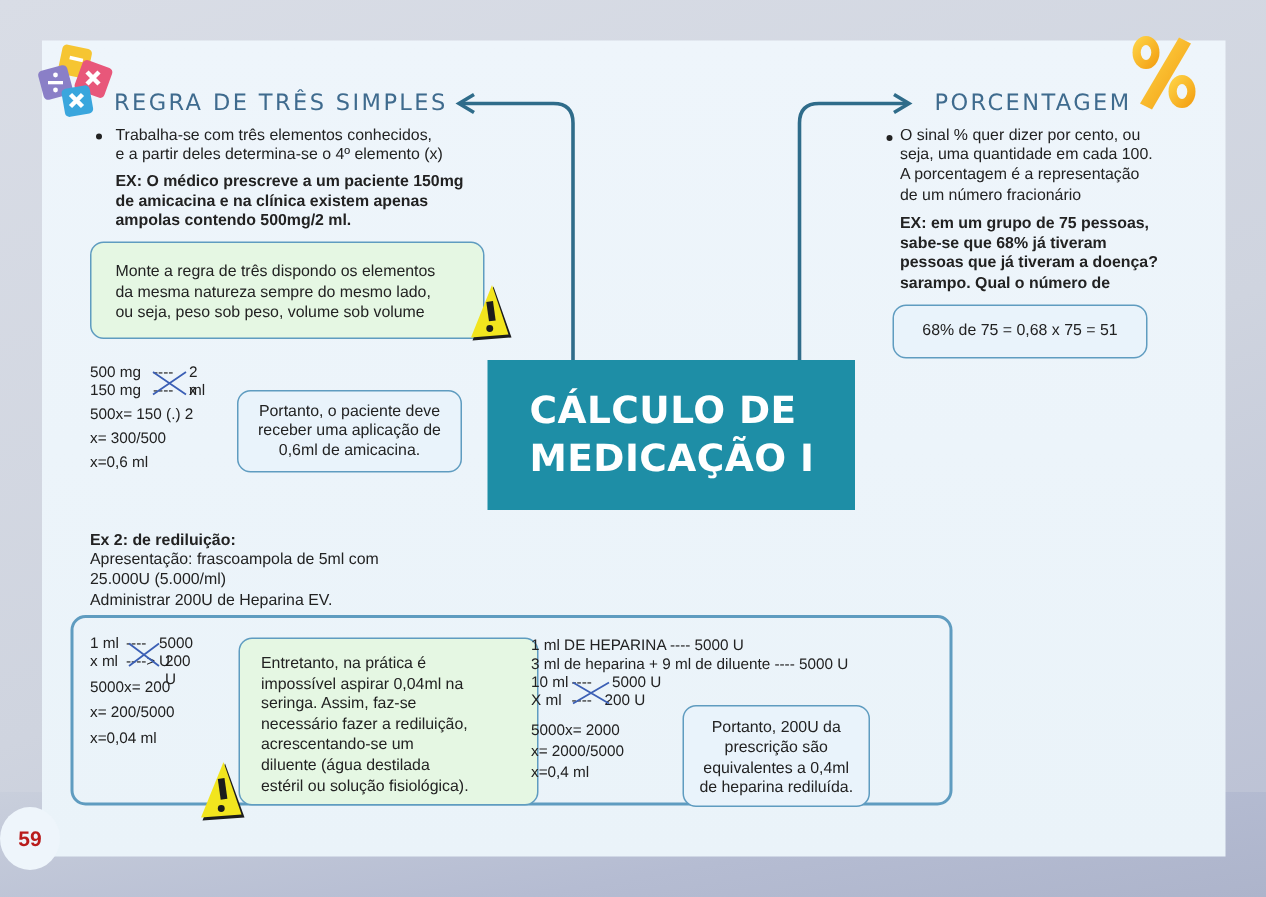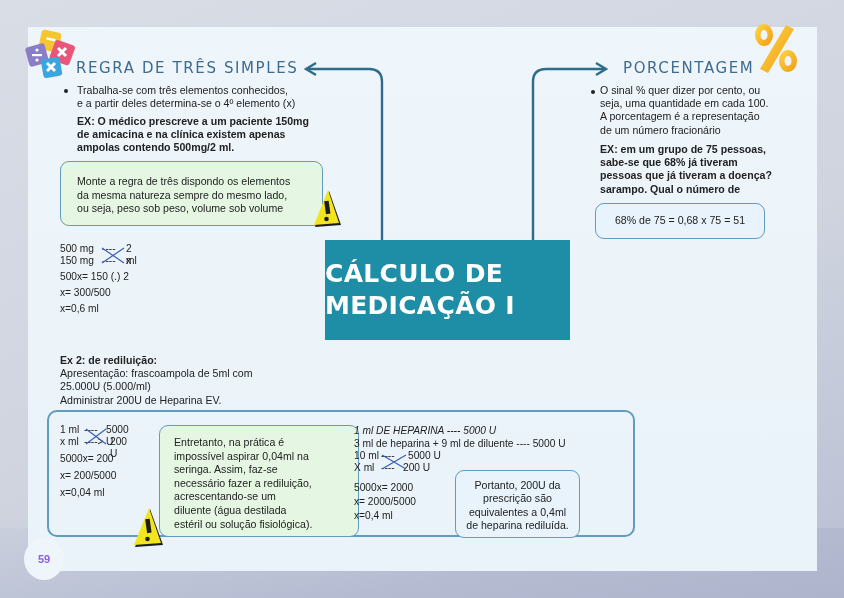--- a/index.html
+++ b/index.html
@@ -32,30 +32,30 @@
   }
   .blue-box {
     position: absolute; background: #e9f3fb; border: 1.8px solid #5f9cc0; border-radius: 9px;
   }
   .big-frame {
     position: absolute; border: 2px solid #5f9cc0; border-radius: 10px; background: transparent;
   }
   .title-block {
     position: absolute; left: 297px; top: 213px; width: 245px; height: 100px;
     background: #1e8ea6;
-    display: flex; flex-direction: column; justify-content: center; 
+    display: flex; flex-direction: column; justify-content: center; padding-left: 28px;
   }
   .title-line {
     color: #fff; font-family: "DejaVu Sans", sans-serif; font-weight: bold;
     font-size: 25px; line-height: 32px; letter-spacing: 0.3px;
   }
   .page-num {
-    position: absolute; left: 24px; top: 538px; width: 40px; height: 42px;
+    position: absolute; left: 0; top: 538px; width: 40px; height: 42px;
     border-radius: 50%; background: #eef5fb;
-    font-weight: bold; font-size: 11px; color: #8b5cf6;
+    font-weight: bold; font-size: 14px; color: #b91c1c;
     display: flex; align-items: center; justify-content: center;
   }
   .calc { font-size: 10.2px; line-height: 12px; color: #222; }
   .center { text-align: center; }
 </style>
 </head>
 <body>
 
 <div class="bottom-band"></div>
 
@@ -133,20 +133,27 @@
       <span style="position:absolute;left:66px;">x</span>
     </div>
     <svg class="abs" style="left:40px;top:2px;" width="26" height="20">
       <path d="M2 3 L24 18 M24 3 L2 18" stroke="#3b5fb5" stroke-width="1.2" fill="none"></path>
     </svg>
     <div style="margin-top:4px;">500x= 150 (.) 2</div>
     <div style="margin-top:4px;">x= 300/500</div>
     <div style="margin-top:4px;">x=0,6 ml</div>
   </div>
 
+  <div class="blue-box" style="left:130px;top:233px;width:150px;height:55px;">
+    <div class="body-text center" style="position:absolute;left:0;right:0;top:7px;line-height:13px;">
+      <div>Portanto, o paciente deve</div>
+      <div>receber uma aplicação de</div>
+      <div>0,6ml de amicacina.</div>
+    </div>
+  </div>
 
   <div class="title-block">
     <div class="title-line">CÁLCULO DE</div>
     <div class="title-line">MEDICAÇÃO I</div>
   </div>
 
   <div class="abs section-title" style="left:595px;top:32px;">PORCENTAGEM</div>
   <div class="bullet-dot" style="left:563px;top:63px;"></div>
   <div class="abs body-text" style="left:572px;top:57px;">
     <div>O sinal % quer dizer por cento, ou</div>
@@ -204,21 +211,21 @@
     </div>
   </div>
   <svg class="abs" style="left:104px;top:480px;" width="32" height="42">
     <path d="M18 2 L31 38 L3 40 Z" fill="#1c1c1c"></path>
     <path d="M17 1 L29 36 L2 38 Z" fill="#f2e51e"></path>
     <rect x="14" y="12" width="4.5" height="14" fill="#1c1c1c" transform="rotate(-8 16 18)"></rect>
     <circle cx="15.5" cy="32" r="2.3" fill="#1c1c1c"></circle>
   </svg>
 
   <div class="abs calc" style="left:326px;top:398px;">
-    <div style="height:12.5px;font-style:italic;">1 ml DE HEPARINA ---- 5000 U</div>
+    <div style="height:12.5px;">1 ml DE HEPARINA ---- 5000 U</div>
     <div style="height:12.5px;">3 ml de heparina + 9 ml de diluente ---- 5000 U</div>
     <div style="position:relative;height:12px;">
       <span>10 ml</span>
       <span style="position:absolute;left:27px;">----</span>
       <span style="position:absolute;left:54px;">5000 U</span>
     </div>
     <div style="position:relative;height:12px;">
       <span>X ml</span>
       <span style="position:absolute;left:27px;">----</span>
       <span style="position:absolute;left:49px;">200 U</span>

